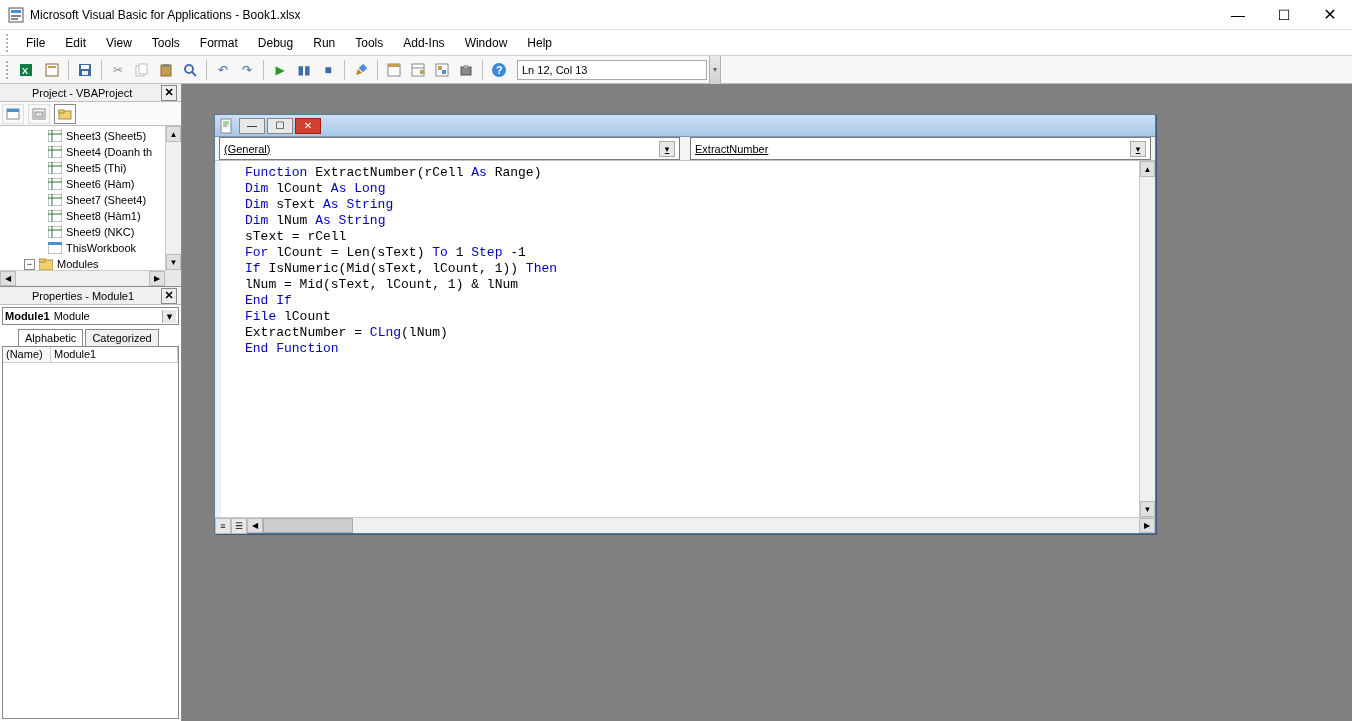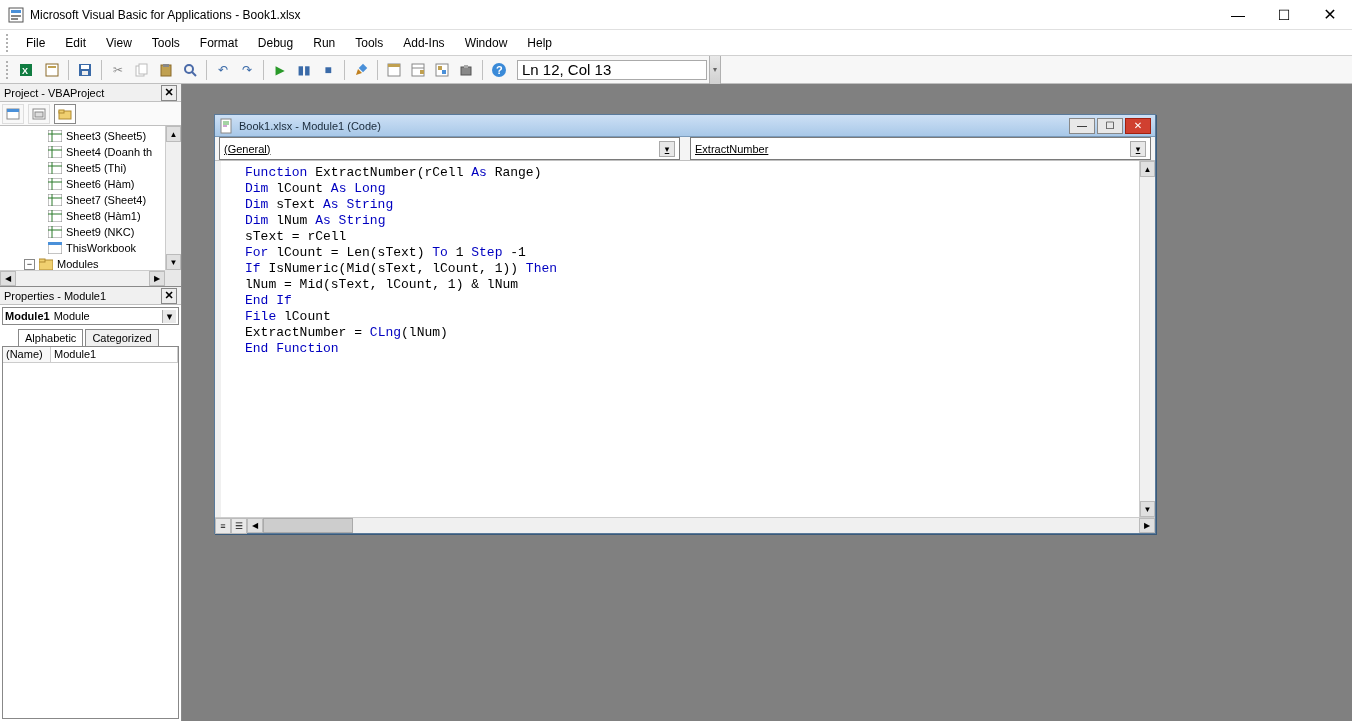--- a/index.html
+++ b/index.html
@@ -12,29 +12,29 @@
 .titlebar .win-controls span { width: 28px; text-align: center; font-size: 14px; cursor: default; }
 
 .menubar { height: 26px; display: flex; align-items: center; padding: 0 4px; background: #fff; border-bottom: 1px solid #d0d0d0; }
 .menubar .grip { width: 6px; height: 18px; margin: 0 4px 0 2px; border-left: 2px dotted #b0b0b0; }
 .menubar .menu-item { padding: 3px 10px; cursor: default; }
 
 .toolbar { height: 28px; display: flex; align-items: center; padding: 0 4px; background: #f7f7f7; border-bottom: 1px solid #c0c0c0; }
 .toolbar .grip { width: 6px; height: 18px; margin: 0 4px 0 2px; border-left: 2px dotted #b0b0b0; }
 .toolbar .tb-btn { width: 22px; height: 22px; display: inline-flex; align-items: center; justify-content: center; margin: 0 1px; border: 1px solid transparent; cursor: default; font-size: 12px; }
 .toolbar .sep { width: 1px; height: 20px; background: #c0c0c0; margin: 0 4px; }
-.toolbar .status-box { margin-left: 6px; width: 190px; height: 20px; border: 1px solid #aaa; padding: 1px 4px; background: #fff; font-size: 15px; display: flex; align-items: center; }
+.toolbar .status-box { margin-left: 6px; width: 190px; height: 20px; border: 1px solid #aaa; padding: 1px 4px; background: #fff; font-size: 11px; display: flex; align-items: center; }
 .toolbar .trail { width: 12px; height: 28px; background: linear-gradient(#e8e8e8,#d0d0d0); border-left:1px solid #b0b0b0; border-right:1px solid #b0b0b0; margin-left: 2px; display:flex; align-items:center; justify-content:center; font-size:8px; color:#666; }
 
 .workspace { display: flex; height: calc(721px - 30px - 26px - 28px); }
 
 .left-col { width: 182px; display: flex; flex-direction: column; border-right: 1px solid #8a8a8a; }
 .panel { border: 1px solid #8a8a8a; margin: 0; }
 .panel-header { height: 18px; background: #f0f0f0; display: flex; align-items: center; padding: 0 4px; font-size: 11px; border-bottom: 1px solid #c0c0c0; }
-.panel-header .title { flex: 1; }
+.panel-header .title { flex: 1; margin-left: 28px; }
 .panel-header .close { width: 16px; height: 16px; border: 1px solid #888; display: flex; align-items: center; justify-content: center; font-size: 11px; font-weight: bold; background: #eee; cursor: default; }
 
 .proj-toolbar { height: 24px; display: flex; align-items: center; padding: 2px; border-bottom: 1px solid #c0c0c0; background: #fafafa; gap: 4px; }
 .proj-toolbar .pt-btn { width: 22px; height: 20px; border: 1px solid #ddd; background: #f8f8f8; display:flex; align-items:center; justify-content:center; }
 .proj-toolbar .pt-btn.active { border: 1px solid #888; background: #fff; }
 
 .tree { height: 160px; overflow: hidden; background: #fff; position: relative; padding: 2px 0 0 4px; }
 .tree-item { display: flex; align-items: center; height: 16px; font-size: 11px; white-space: nowrap; padding-left: 44px; }
 .tree-item .icon { width: 14px; height: 12px; margin-right: 4px; display:inline-block; }
 .tree-item.folder { padding-left: 20px; }
@@ -388,21 +388,20 @@
     <div class="code-window">
       <div class="code-titlebar">
         <span class="ic">
             <svg width="16" height="16">
               <rect x="2" y="1" width="10" height="14" fill="#fff" stroke="#888"></rect>
               <line x1="4" y1="4" x2="10" y2="4" stroke="#4aa84a"></line>
               <line x1="4" y1="6" x2="10" y2="6" stroke="#4aa84a"></line>
               <line x1="4" y1="8" x2="8" y2="8" stroke="#a04aa8"></line>
             </svg>
           </span>
-        <span class="t">Book1.xlsx - Module1 (Code)</span>
         <div class="wc">
           <span class="b">—</span>
           <span class="b">☐</span>
           <span class="b close-b">✕</span>
         </div>
       </div>
       <div class="code-combos">
         <div class="cb">
             <span>(General)</span>
             <span class="ar">▾</span>

